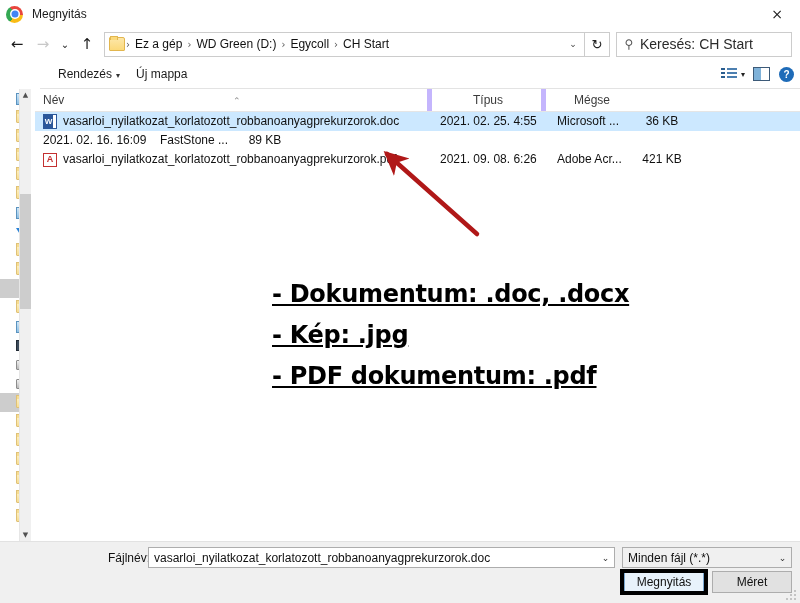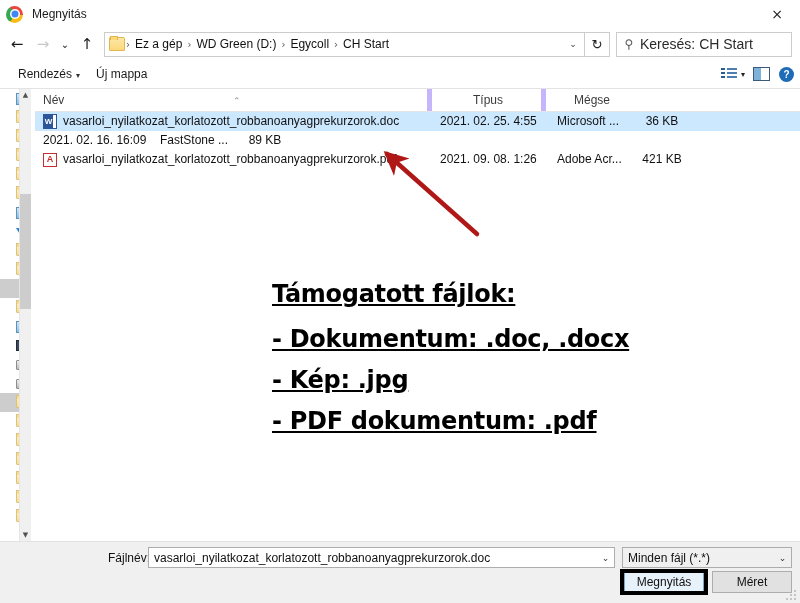--- a/index.html
+++ b/index.html
@@ -190,20 +190,21 @@
 
   
   .cmdbar {
     height: 28px;
     min-height: 28px;
     display: flex;
     align-items: center;
     background: #ffffff;
     border-bottom: 1px solid #e3e3e3;
     padding: 0 6px 0 10px;
+    margin-left: 40px;
   }
   .cmd-item {
     font-size: 12px;
     color: #1b1b1b;
     padding: 3px 8px;
     white-space: nowrap;
   }
   .cmd-caret {
     font-size: 8px;
     font-family: "DejaVu Sans", sans-serif;
@@ -786,21 +787,21 @@
           <div class="cell c-date">2021. 02. 16. 16:09</div>
           <div class="cell c-type">FastStone ...</div>
           <div class="cell c-size">89 KB</div>
         </div>
 
         <div class="row">
           <div class="cell c-name">
             <span class="ficon ficon-pdf">A</span>
             <span class="fname">vasarloi_nyilatkozat_korlatozott_robbanoanyagprekurzorok.pdf</span>
           </div>
-          <div class="cell c-date">2021. 09. 08. 1:26</div>
+          <div class="cell c-date">2021. 09. 08. 6:26</div>
           <div class="cell c-type">Adobe Acr...</div>
           <div class="cell c-size">421 KB</div>
         </div>
 
       </div>
     </div>
   </div>
 
   <div class="bottombar">
     <div class="grip">
@@ -831,20 +832,19 @@
   <svg class="anno-arrow" width="115" height="100" viewBox="0 0 115 100">
     <defs>
       <marker id="ahead" markerWidth="6" markerHeight="6" refX="4.4" refY="3" orient="auto" markerUnits="strokeWidth">
         <path d="M0,0.4 L5.4,3 L0,5.6 L1.5,3 Z" fill="#b01818"></path>
       </marker>
     </defs>
     <line x1="102" y1="92" x2="12" y2="12" stroke="#b01818" stroke-width="4.5" stroke-linecap="round" marker-end="url(#ahead)"></line>
   </svg>
 
   <div class="anno-text">
-    <div class="anno-title">Támogatott fájlok:</div>
     <div class="anno-line">- Dokumentum: .doc, .docx</div>
     <div class="anno-line">- Kép: .jpg</div>
     <div class="anno-line">- PDF dokumentum: .pdf</div>
   </div>
 
   <div class="anno-box"></div>
 </div>
 
 </body></html>

